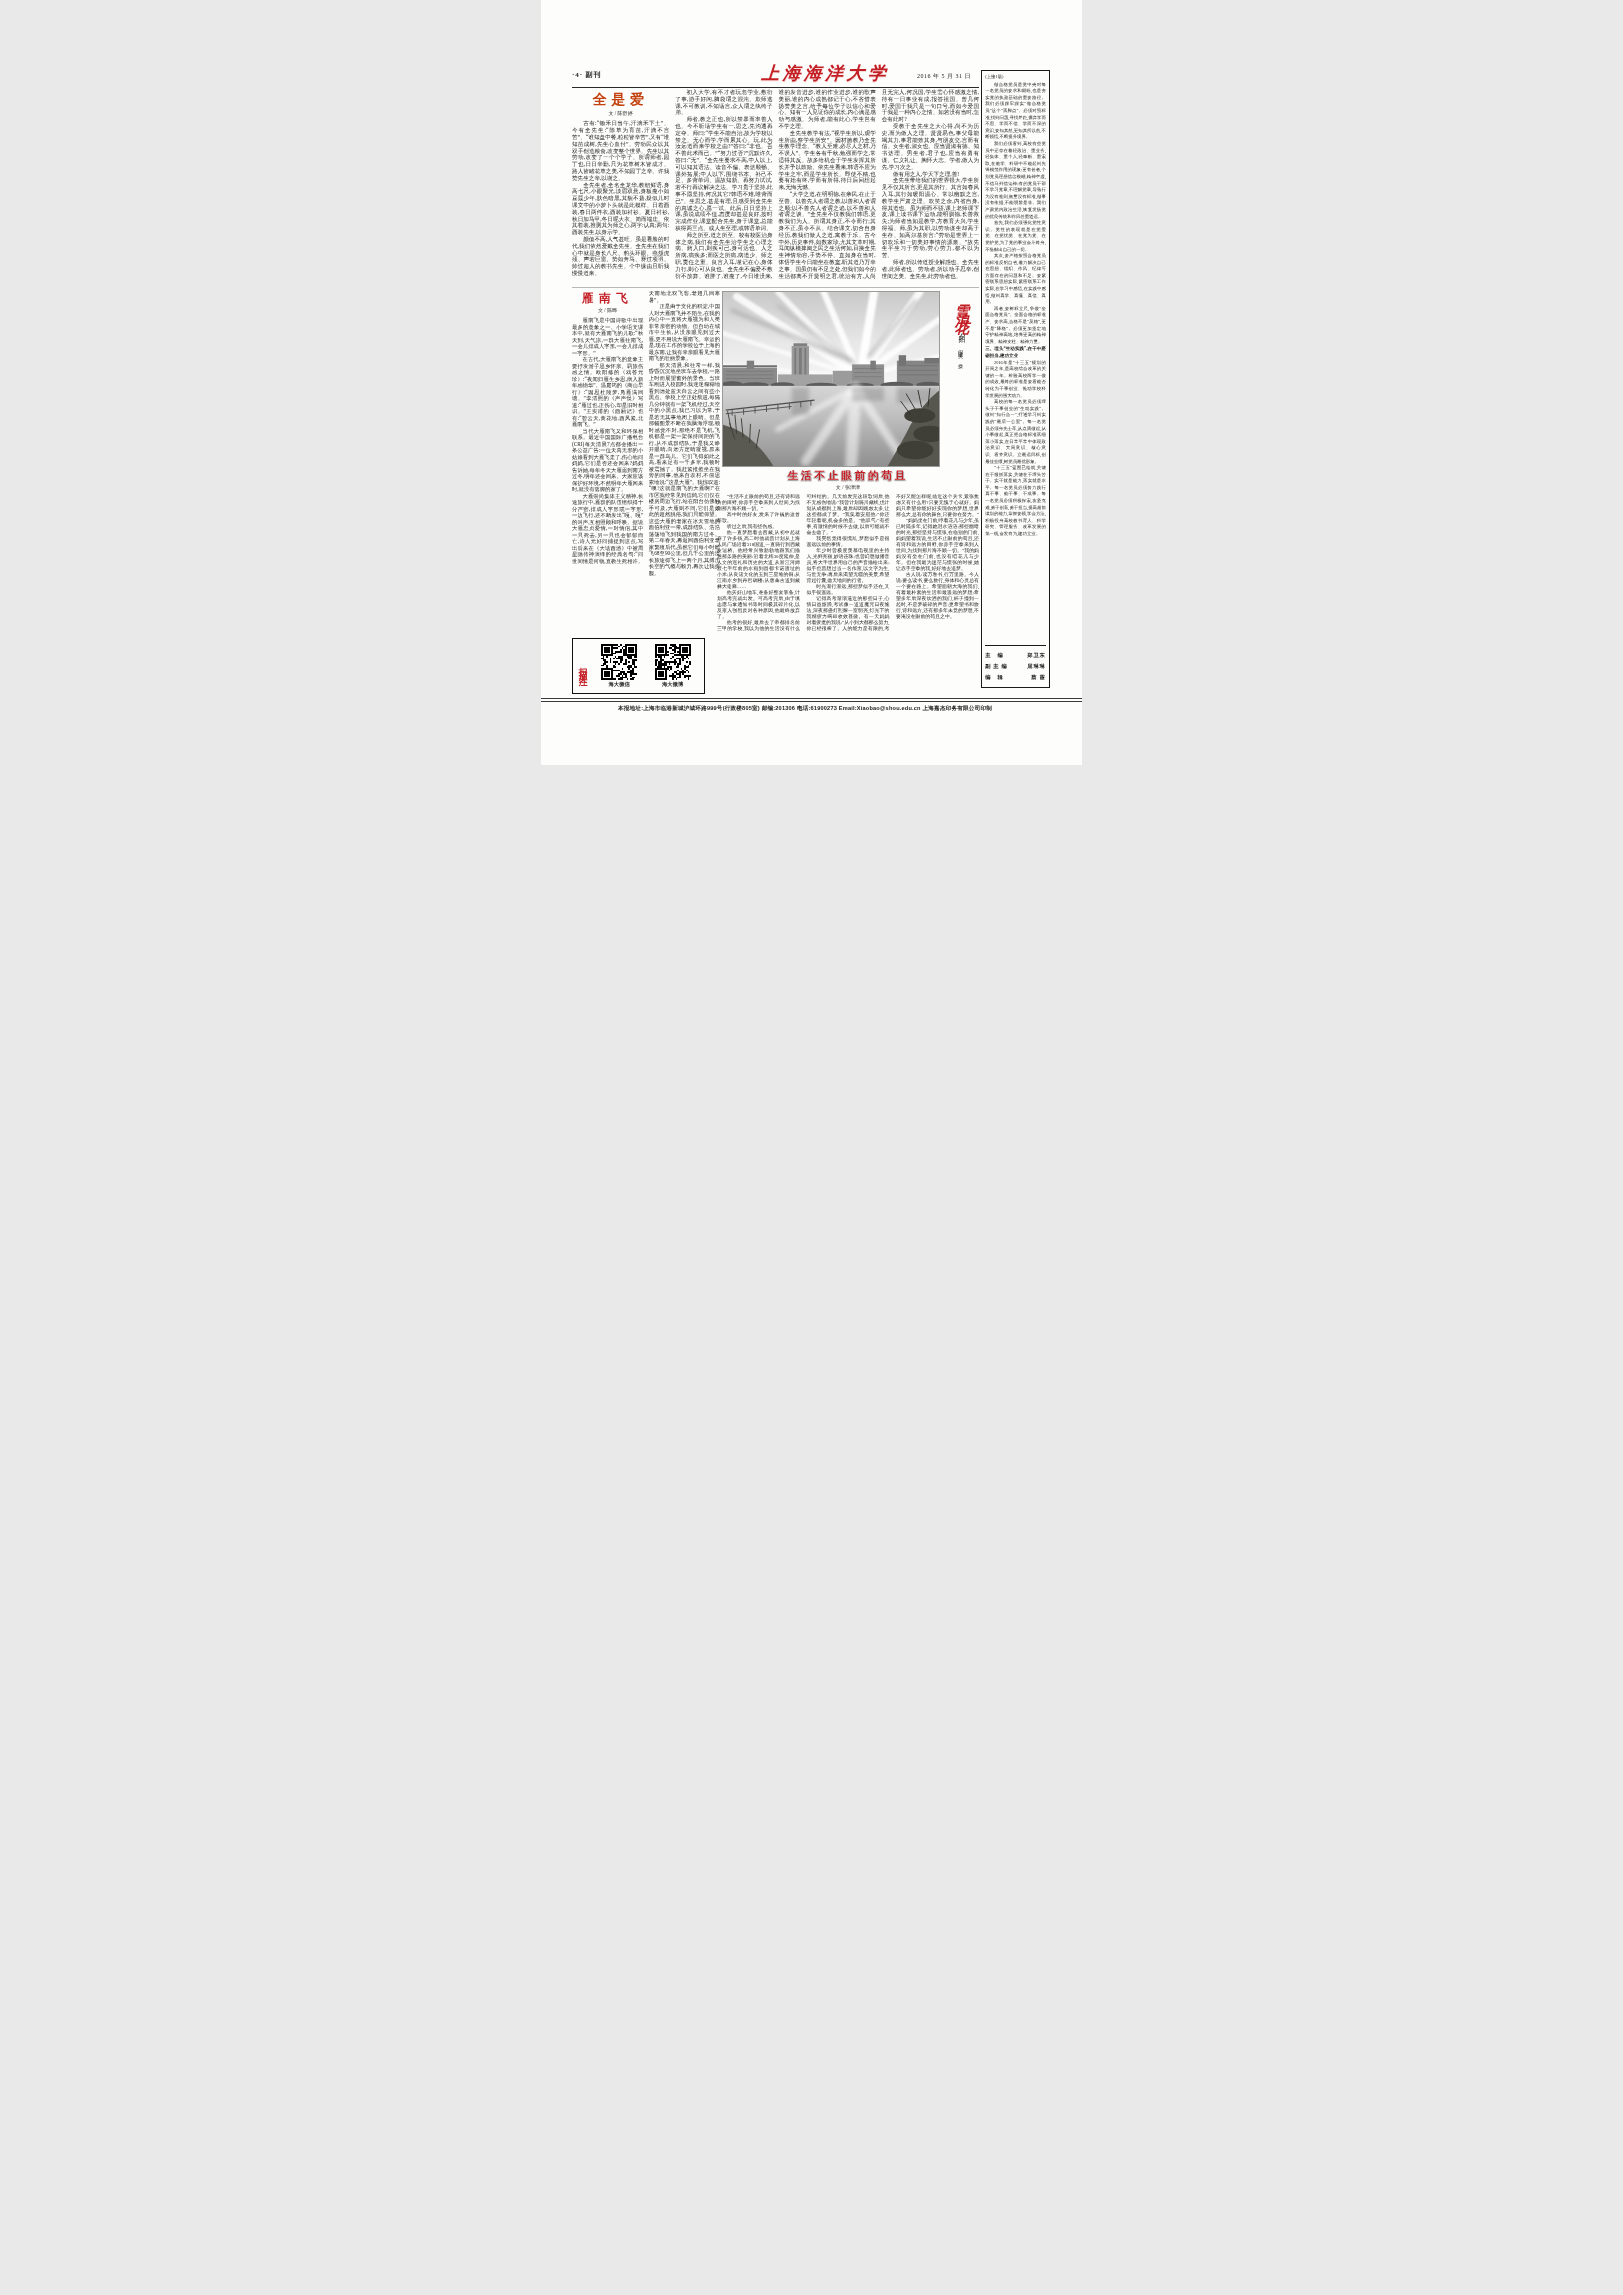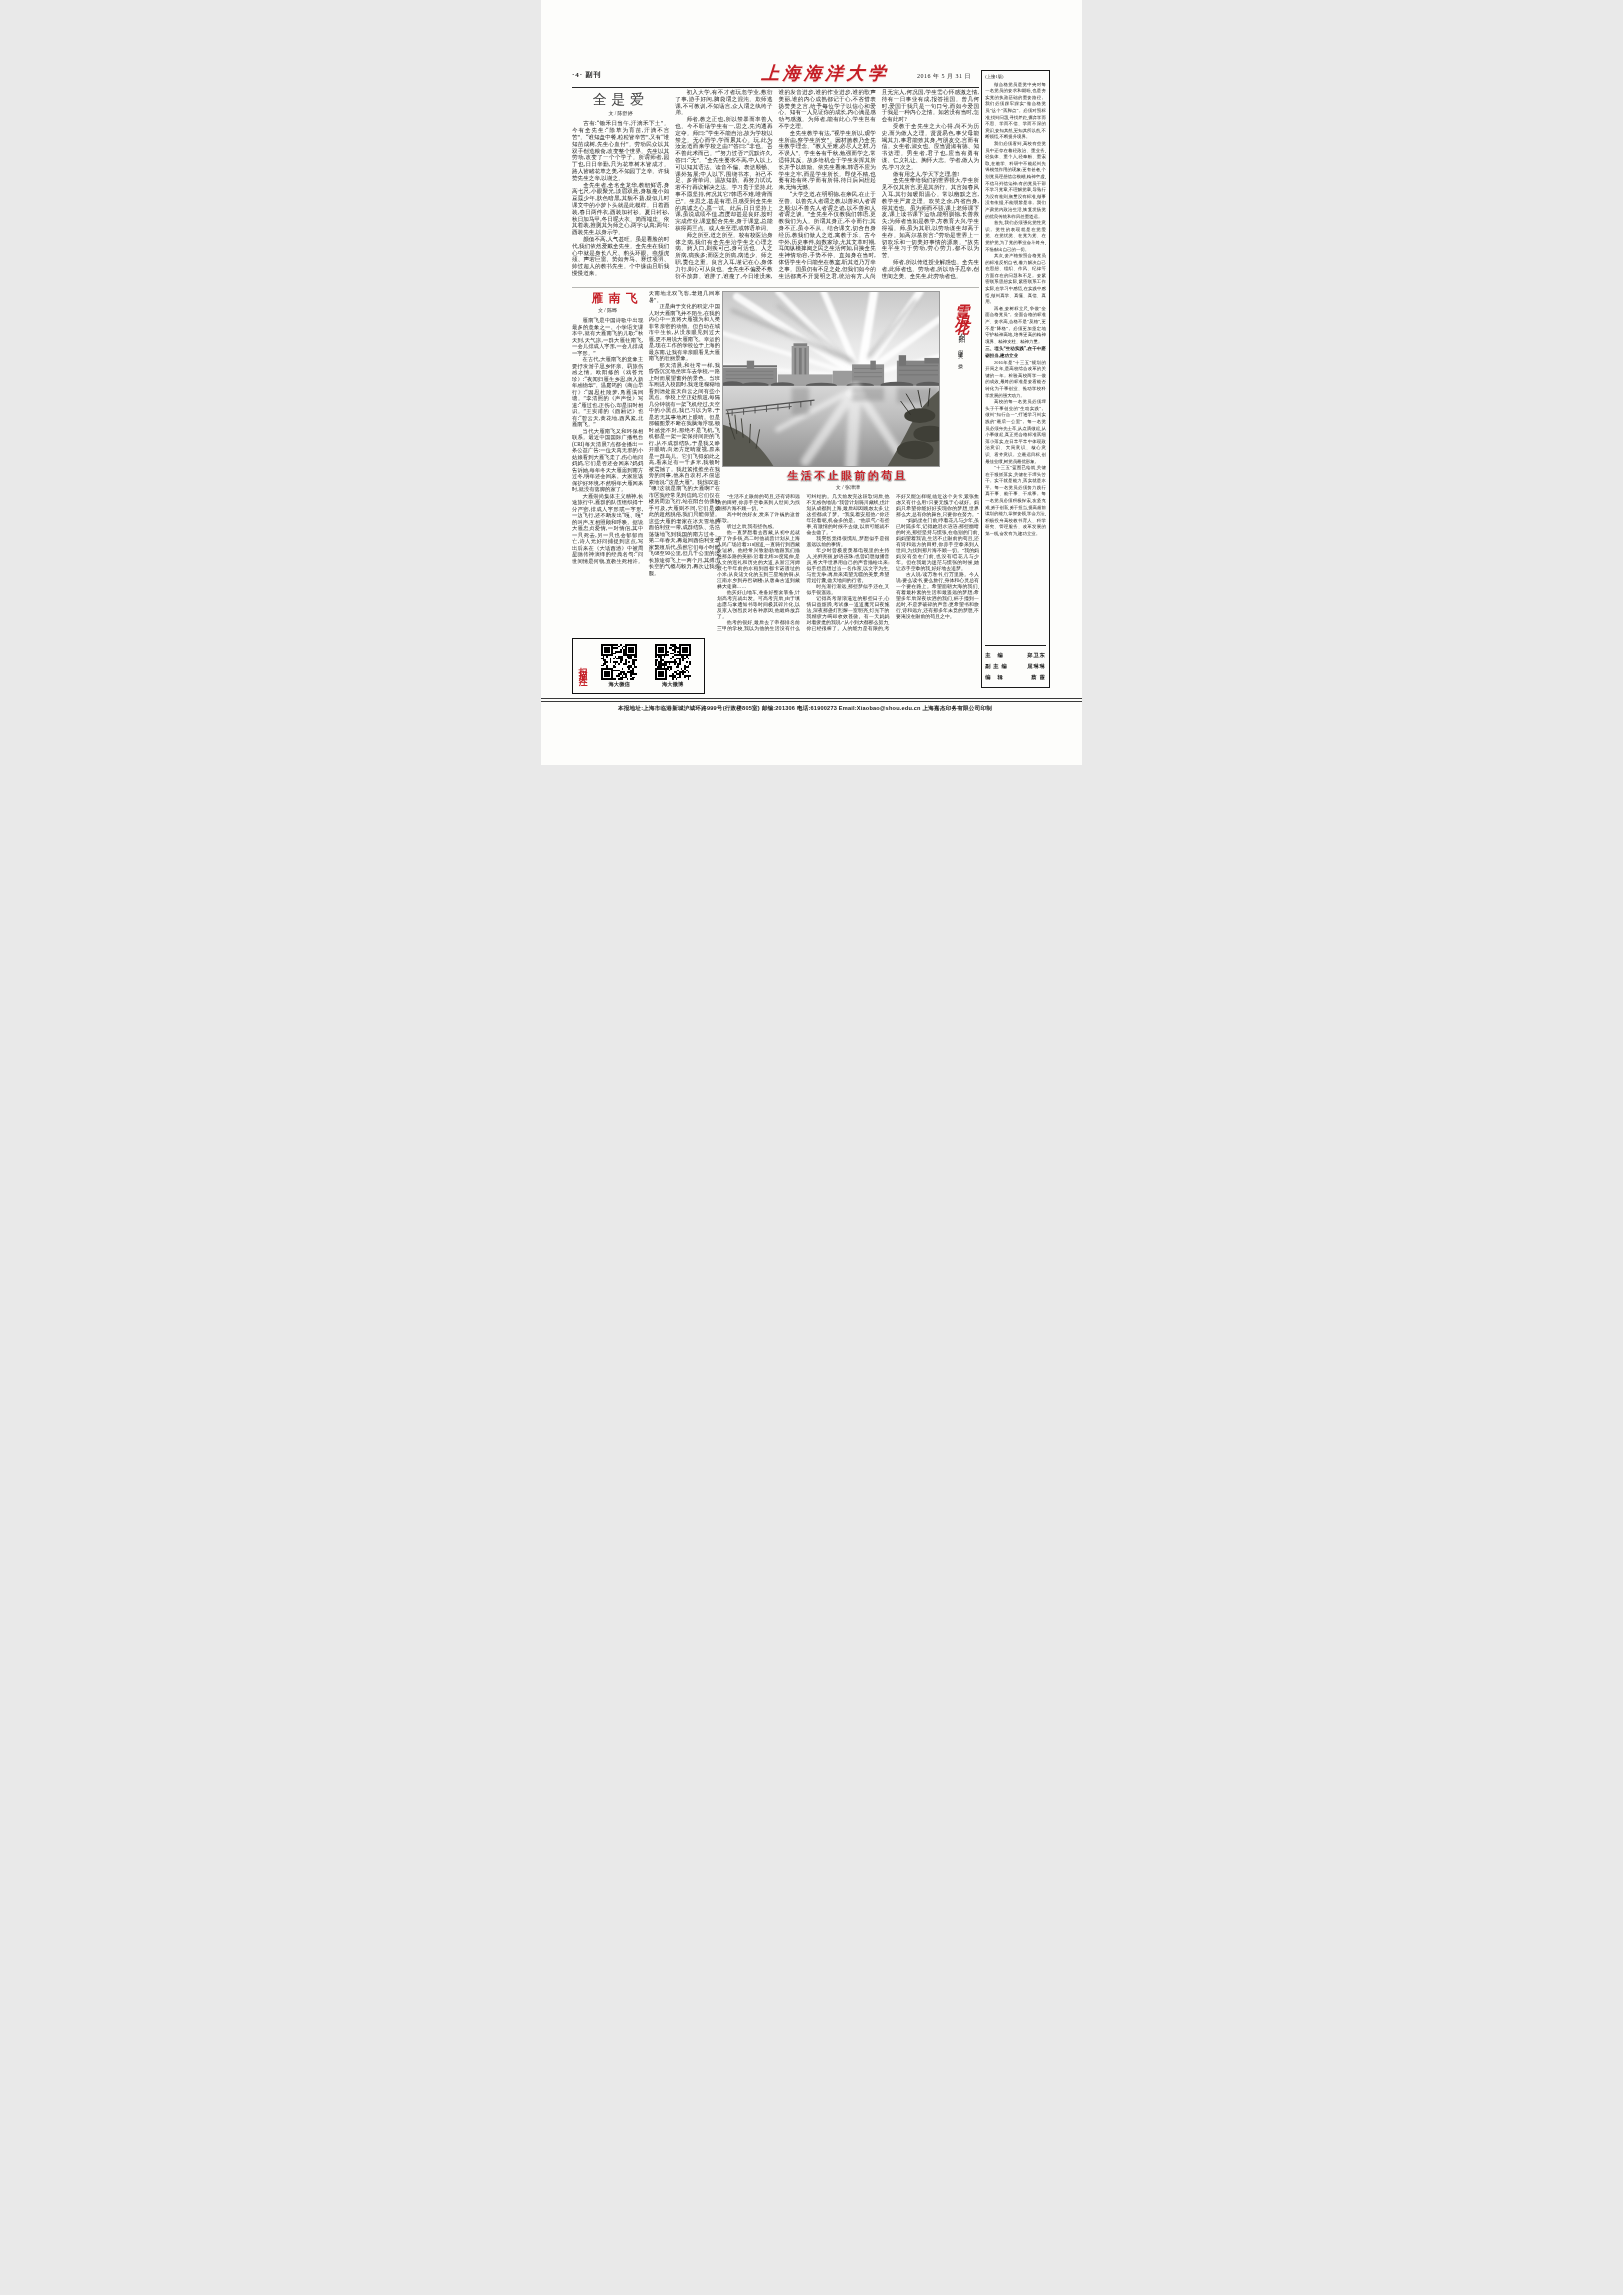--- a/index.html
+++ b/index.html
@@ -16,29 +16,29 @@
   .hdr-rule{position:absolute;left:31px;top:87px;width:407px;height:0.5px;background:#2a2a2a;}
 
   
   p.np{margin:0;text-indent:2em;text-align:justify;}
   .byline{text-align:center;font-size:5.1px;margin:0.9px 0 3.7px;}
 
   
   .art1{position:absolute;left:31px;top:89px;width:407px;height:196px;overflow:hidden;}
   .art1 .cols{columns:4;column-gap:6px;height:100%;}
   .art1 p.np{font-size:5.6px;line-height:6.8px;}
-  .a1-title{margin:1.9px 0 0.9px;text-align:center;color:#404040;font-size:14px;font-weight:normal;letter-spacing:4.6px;}
+  .a1-title{margin:1.9px 0 0.9px;text-align:center;color:#c2410c;font-size:14px;font-weight:bold;letter-spacing:4.6px;}
 
   .sec-rule{position:absolute;left:31px;top:287px;width:407px;height:0.5px;background:#b7b7b3;}
 
   
   .art2{position:absolute;left:31px;top:290px;width:148px;height:345px;overflow:hidden;}
   .art2 .cols{columns:2;column-gap:5.6px;height:100%;}
   .art2 p.np{font-size:5.3px;line-height:6.5px;}
-  .a2-title{margin:0.9px 0 0;text-align:right;color:#c41e25;font-size:11.6px;font-weight:bold;letter-spacing:5.6px;}
+  .a2-title{margin:0.9px 0 0;text-align:center;color:#c41e25;font-size:11.6px;font-weight:bold;letter-spacing:5.6px;}
 
   
   .photo{position:absolute;left:181px;top:291px;width:218px;height:176px;border:0.5px solid #9a9a9a;background:#ccc;}
   .photo svg{display:block;width:100%;height:100%;}
   .photo-side{position:absolute;left:404px;top:293px;width:33px;height:199px;display:flex;flex-direction:column;align-items:center;}
   .vtxt{writing-mode:vertical-rl;text-orientation:upright;}
   .snow-title{color:#c41e25;font-size:14.3px;font-weight:bold;letter-spacing:7.4px;font-style:italic;}
   .photo-cap{font-size:7px;letter-spacing:3.7px;margin-top:12px;}
   .photo-credit{font-size:5.1px;letter-spacing:1.9px;margin-top:10.2px;}
 

